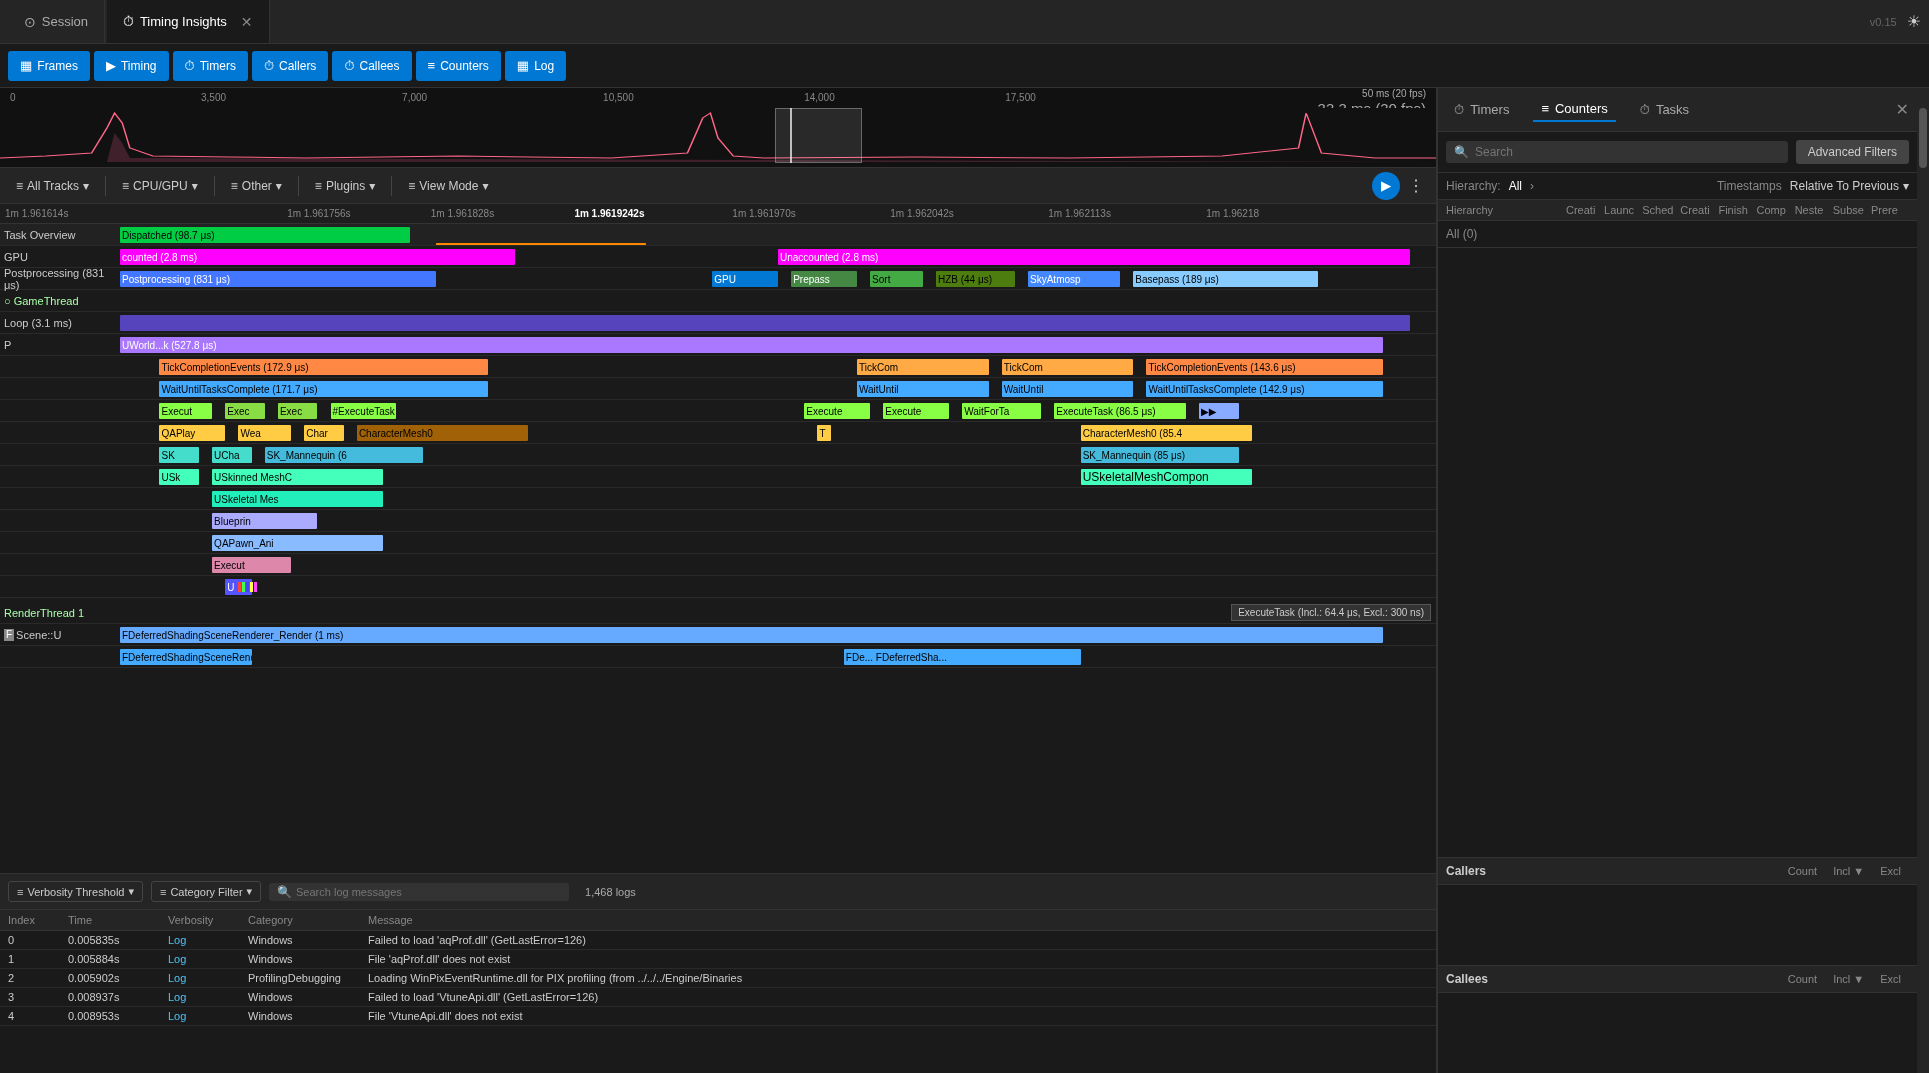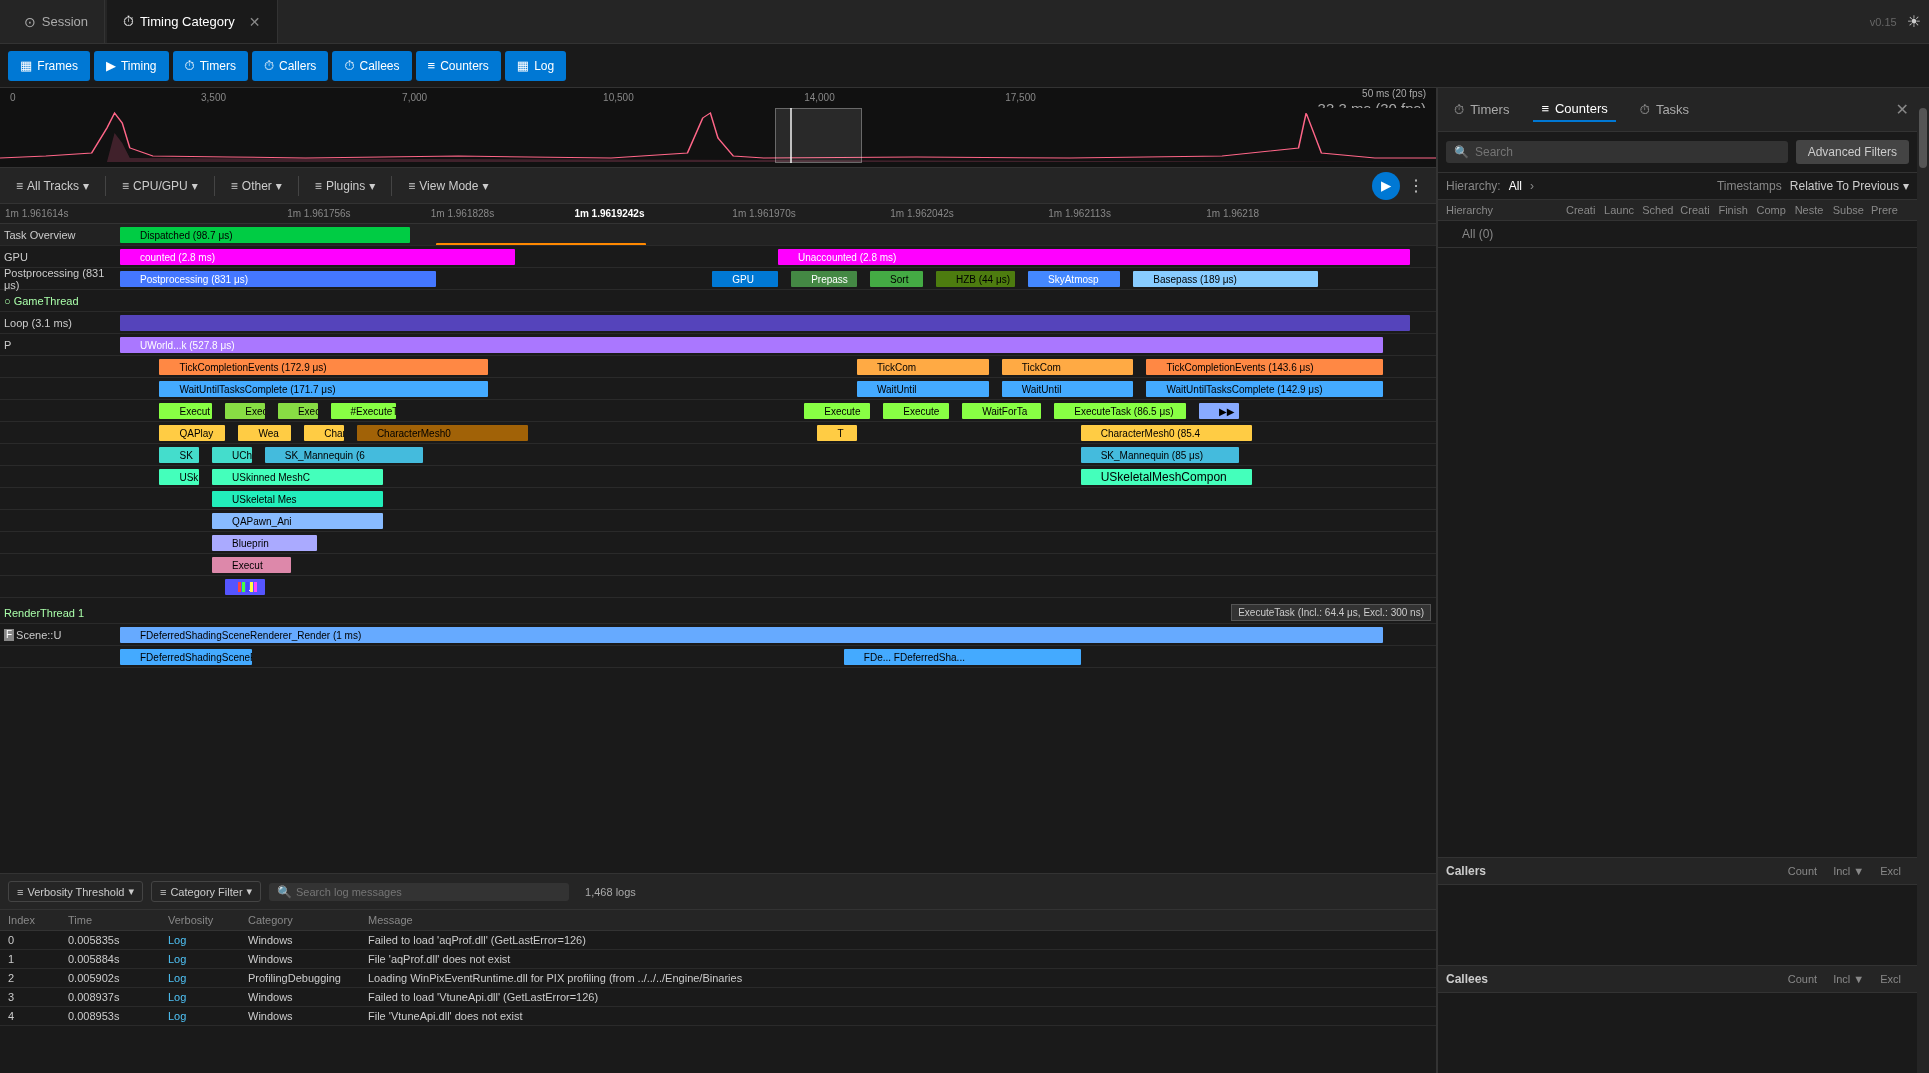--- a/index.html
+++ b/index.html
@@ -67,50 +67,50 @@
 
     
     .hierarchy-bar { display: flex; align-items: center; padding: 6px 8px; border-bottom: 1px solid #333; gap: 8px; }
     .hier-label { color: #888; font-size: 12px; }
     .hier-value { color: #fff; font-size: 12px; }
     .hier-arrow { color: #888; }
     .timestamps-label { color: #888; font-size: 12px; margin-left: auto; }
     .timestamps-value { display: flex; align-items: center; gap: 4px; color: #ccc; font-size: 12px; cursor: pointer; }
 
     
-    .all-row { padding: 6px 24px; color: #888; font-size: 12px; border-bottom: 1px solid #333; }
+    .all-row { padding: 6px 8px; color: #888; font-size: 12px; border-bottom: 1px solid #333; }
 
     
     .callers-section { border-top: 1px solid #333; }
     .callers-header { display: flex; align-items: center; background: #252525; padding: 6px 8px; border-bottom: 1px solid #333; }
     .callers-title { color: #ccc; font-size: 12px; font-weight: bold; flex: 1; }
     .callers-col { color: #888; font-size: 11px; padding: 0 8px; display: flex; align-items: center; gap: 2px; cursor: pointer; }
 
     
     .tracks-wrapper { flex: 1; overflow: hidden; position: relative; }
 
     
-    .block { position: absolute; height: 16px; top: 3px; border-radius: 1px; display: flex; align-items: center; overflow: hidden; font-size: 10px; color: #000; padding: 0 20px; white-space: nowrap; cursor: pointer; }
+    .block { position: absolute; height: 16px; top: 3px; border-radius: 1px; display: flex; align-items: center; overflow: hidden; font-size: 10px; color: #000; padding: 0 2px; white-space: nowrap; cursor: pointer; }
 
     
     .block-magenta { background: #ff00ff; color: #fff; }
     .block-green { background: #00cc44; color: #000; }
     .block-orange { background: #ff8800; color: #000; }
   </style>
 </head>
 <body>
 
 <div class="top-bar">
   <div class="tab">
     <span class="tab-icon">⊙</span>
     <span>Session</span>
   </div>
   <div class="tab active">
     <span class="tab-icon">⏱</span>
-    <span>Timing Category</span>
+    <span>Timing Insights</span>
     <span class="tab-close">✕</span>
   </div>
   <span class="version">v0.15</span>
   <span class="sun-icon">☀</span>
 </div>
 
 <div class="toolbar">
   <button class="tool-btn">
     <span class="tool-btn-icon">▦</span>
     <span>Frames</span>
@@ -337,28 +337,28 @@
       <div style="display:flex; align-items:center; height:22px; border-bottom:1px solid #2a2a2a;">
         <div style="width:120px; font-size:11px; color:#ccc; padding:0 4px; flex-shrink:0;"></div>
         <div style="flex:1; height:100%; position:relative; overflow:hidden;">
           <div class="block" style="left:7%; width:13%; top:3px; background:#22eebb; color:#000; font-size:10px;">USkeletal Mes</div>
         </div>
       </div>
 
       <div style="display:flex; align-items:center; height:22px; border-bottom:1px solid #2a2a2a;">
         <div style="width:120px; font-size:11px; color:#ccc; padding:0 4px; flex-shrink:0;"></div>
         <div style="flex:1; height:100%; position:relative; overflow:hidden;">
+          <div class="block" style="left:7%; width:8%; top:3px; background:#aaaaff; color:#000; font-size:10px;">Blueprin</div>
+        </div>
+      </div>
+
+      <div style="display:flex; align-items:center; height:22px; border-bottom:1px solid #2a2a2a;">
+        <div style="width:120px; font-size:11px; color:#ccc; padding:0 4px; flex-shrink:0;"></div>
+        <div style="flex:1; height:100%; position:relative; overflow:hidden;">
           <div class="block" style="left:7%; width:13%; top:3px; background:#88bbff; color:#000; font-size:10px;">QAPawn_Ani</div>
-        </div>
-      </div>
-
-      <div style="display:flex; align-items:center; height:22px; border-bottom:1px solid #2a2a2a;">
-        <div style="width:120px; font-size:11px; color:#ccc; padding:0 4px; flex-shrink:0;"></div>
-        <div style="flex:1; height:100%; position:relative; overflow:hidden;">
-          <div class="block" style="left:7%; width:8%; top:3px; background:#aaaaff; color:#000; font-size:10px;">Blueprin</div>
         </div>
       </div>
 
       <div style="display:flex; align-items:center; height:22px; border-bottom:1px solid #2a2a2a;">
         <div style="width:120px; font-size:11px; color:#ccc; padding:0 4px; flex-shrink:0;"></div>
         <div style="flex:1; height:100%; position:relative; overflow:hidden;">
           <div class="block" style="left:7%; width:6%; top:3px; background:#dd88aa; color:#000; font-size:10px;">Execut</div>
         </div>
       </div>
 

